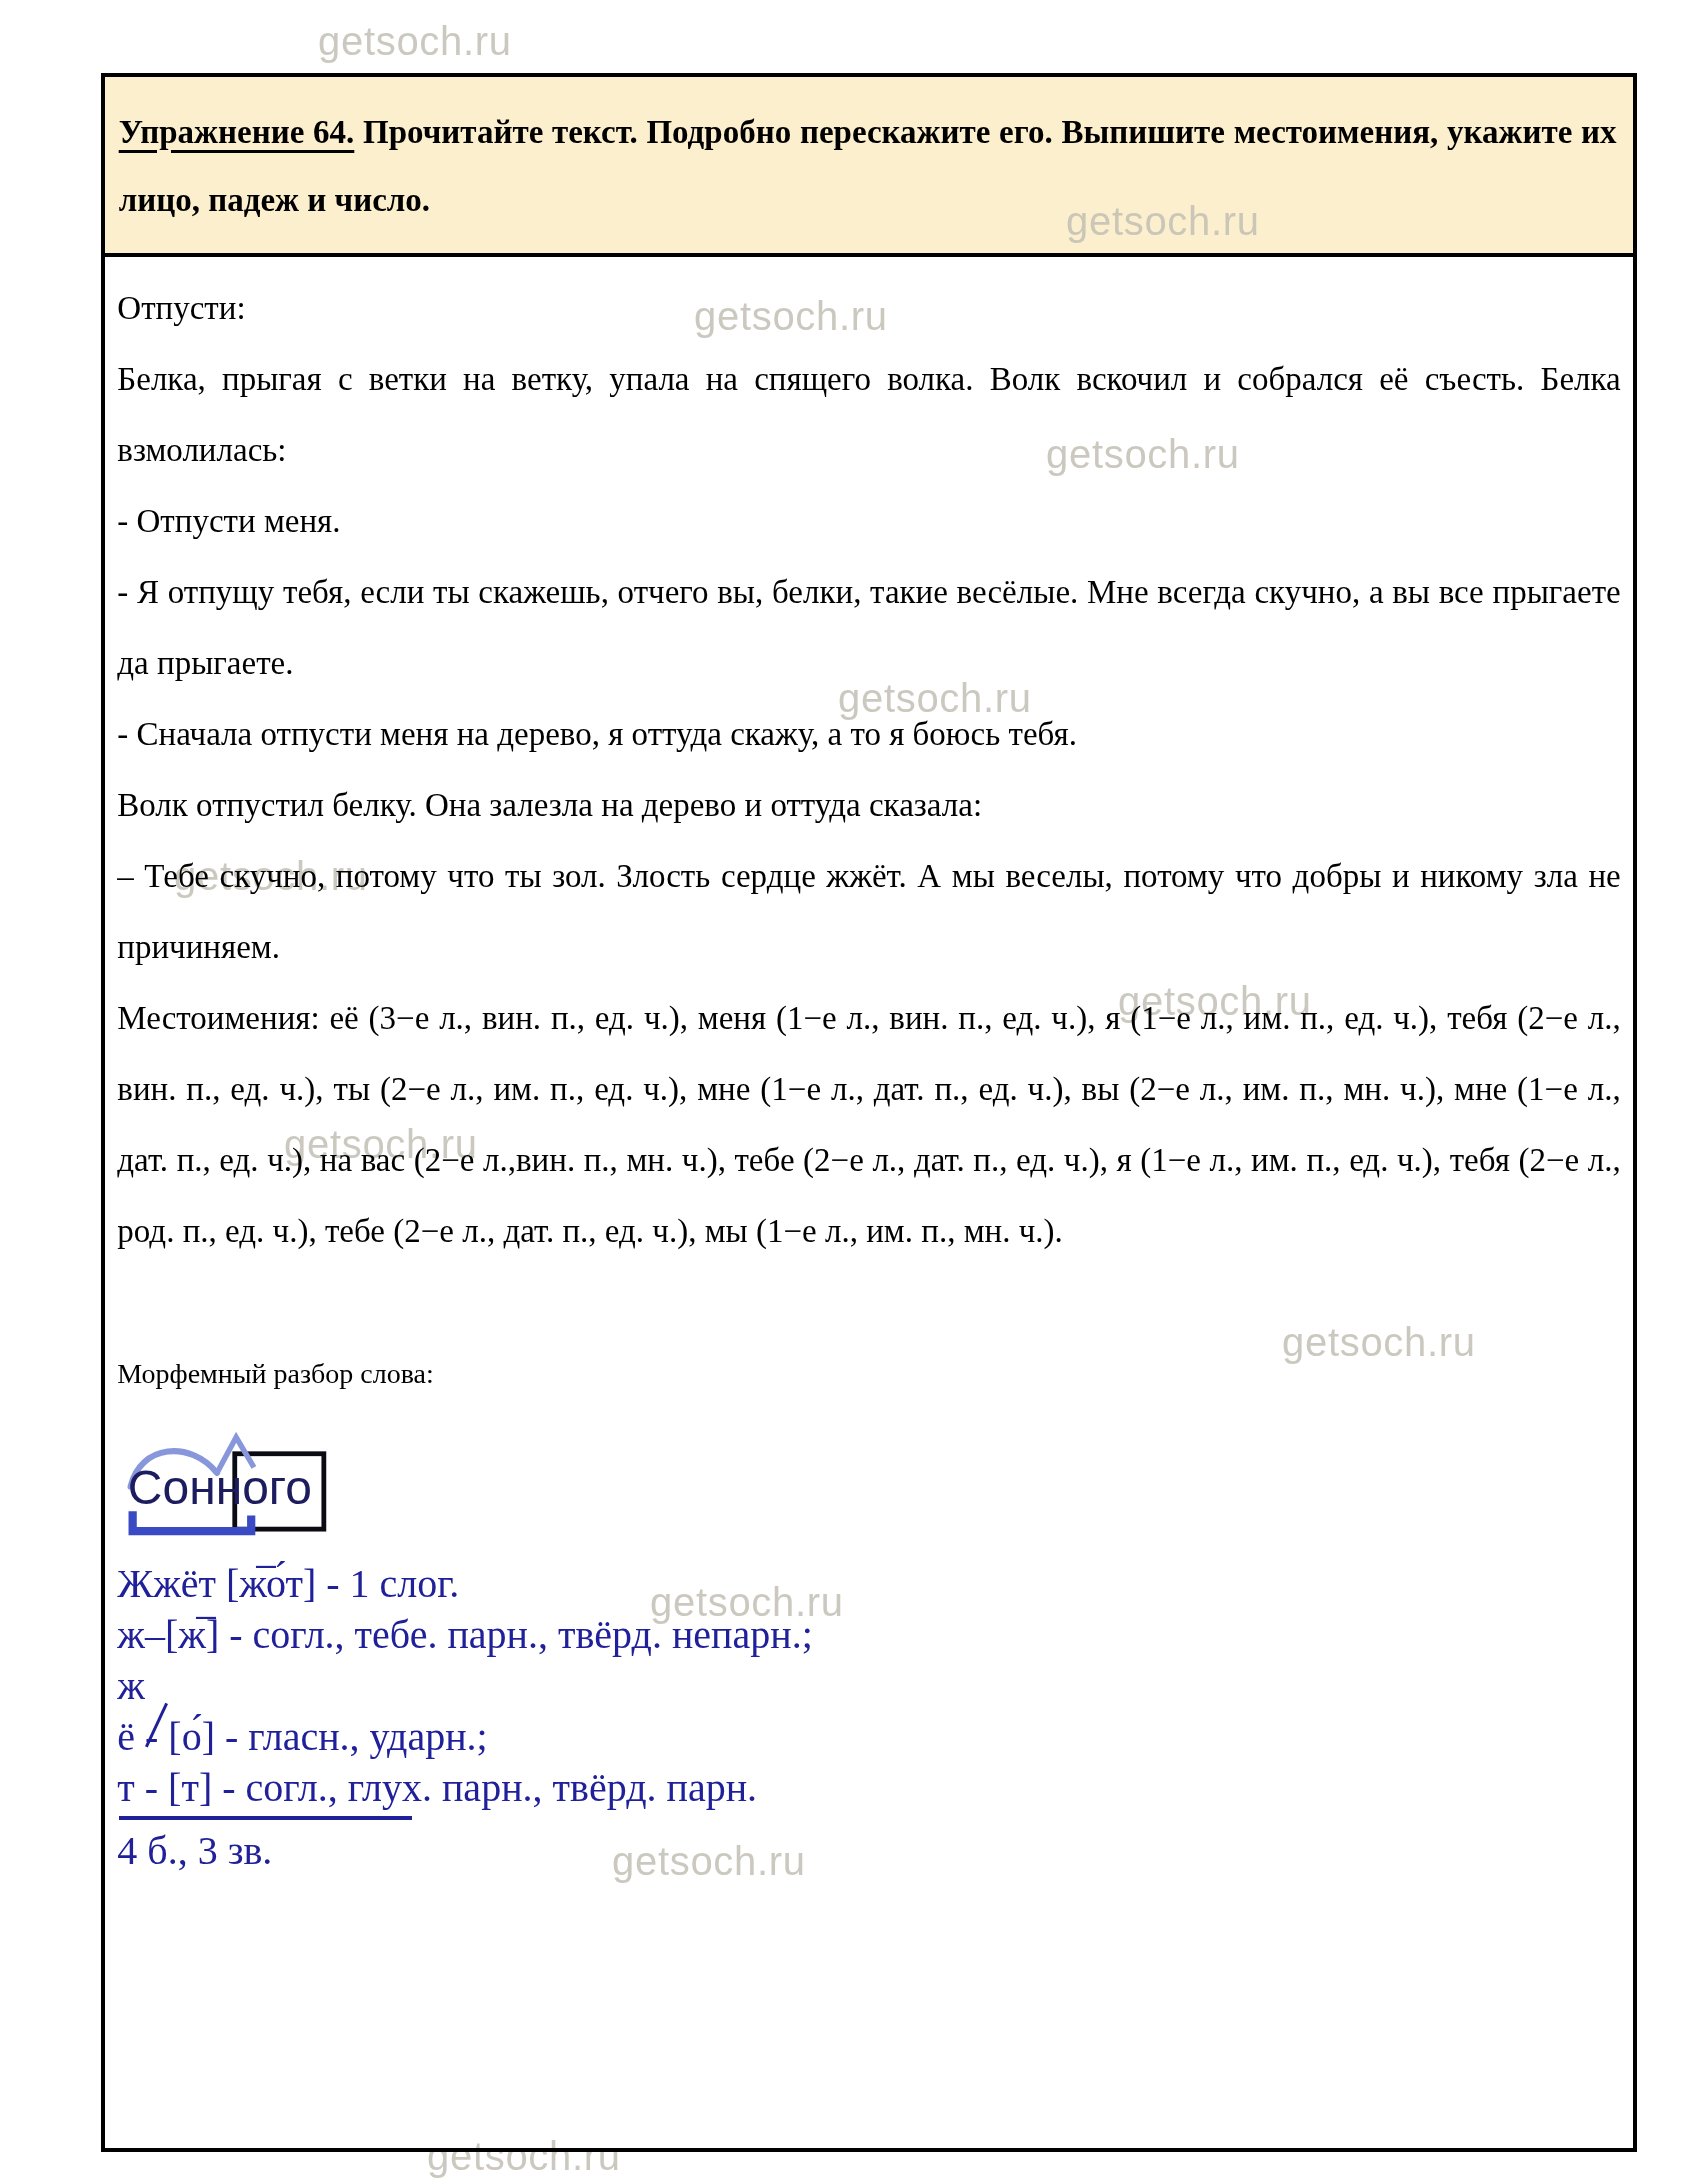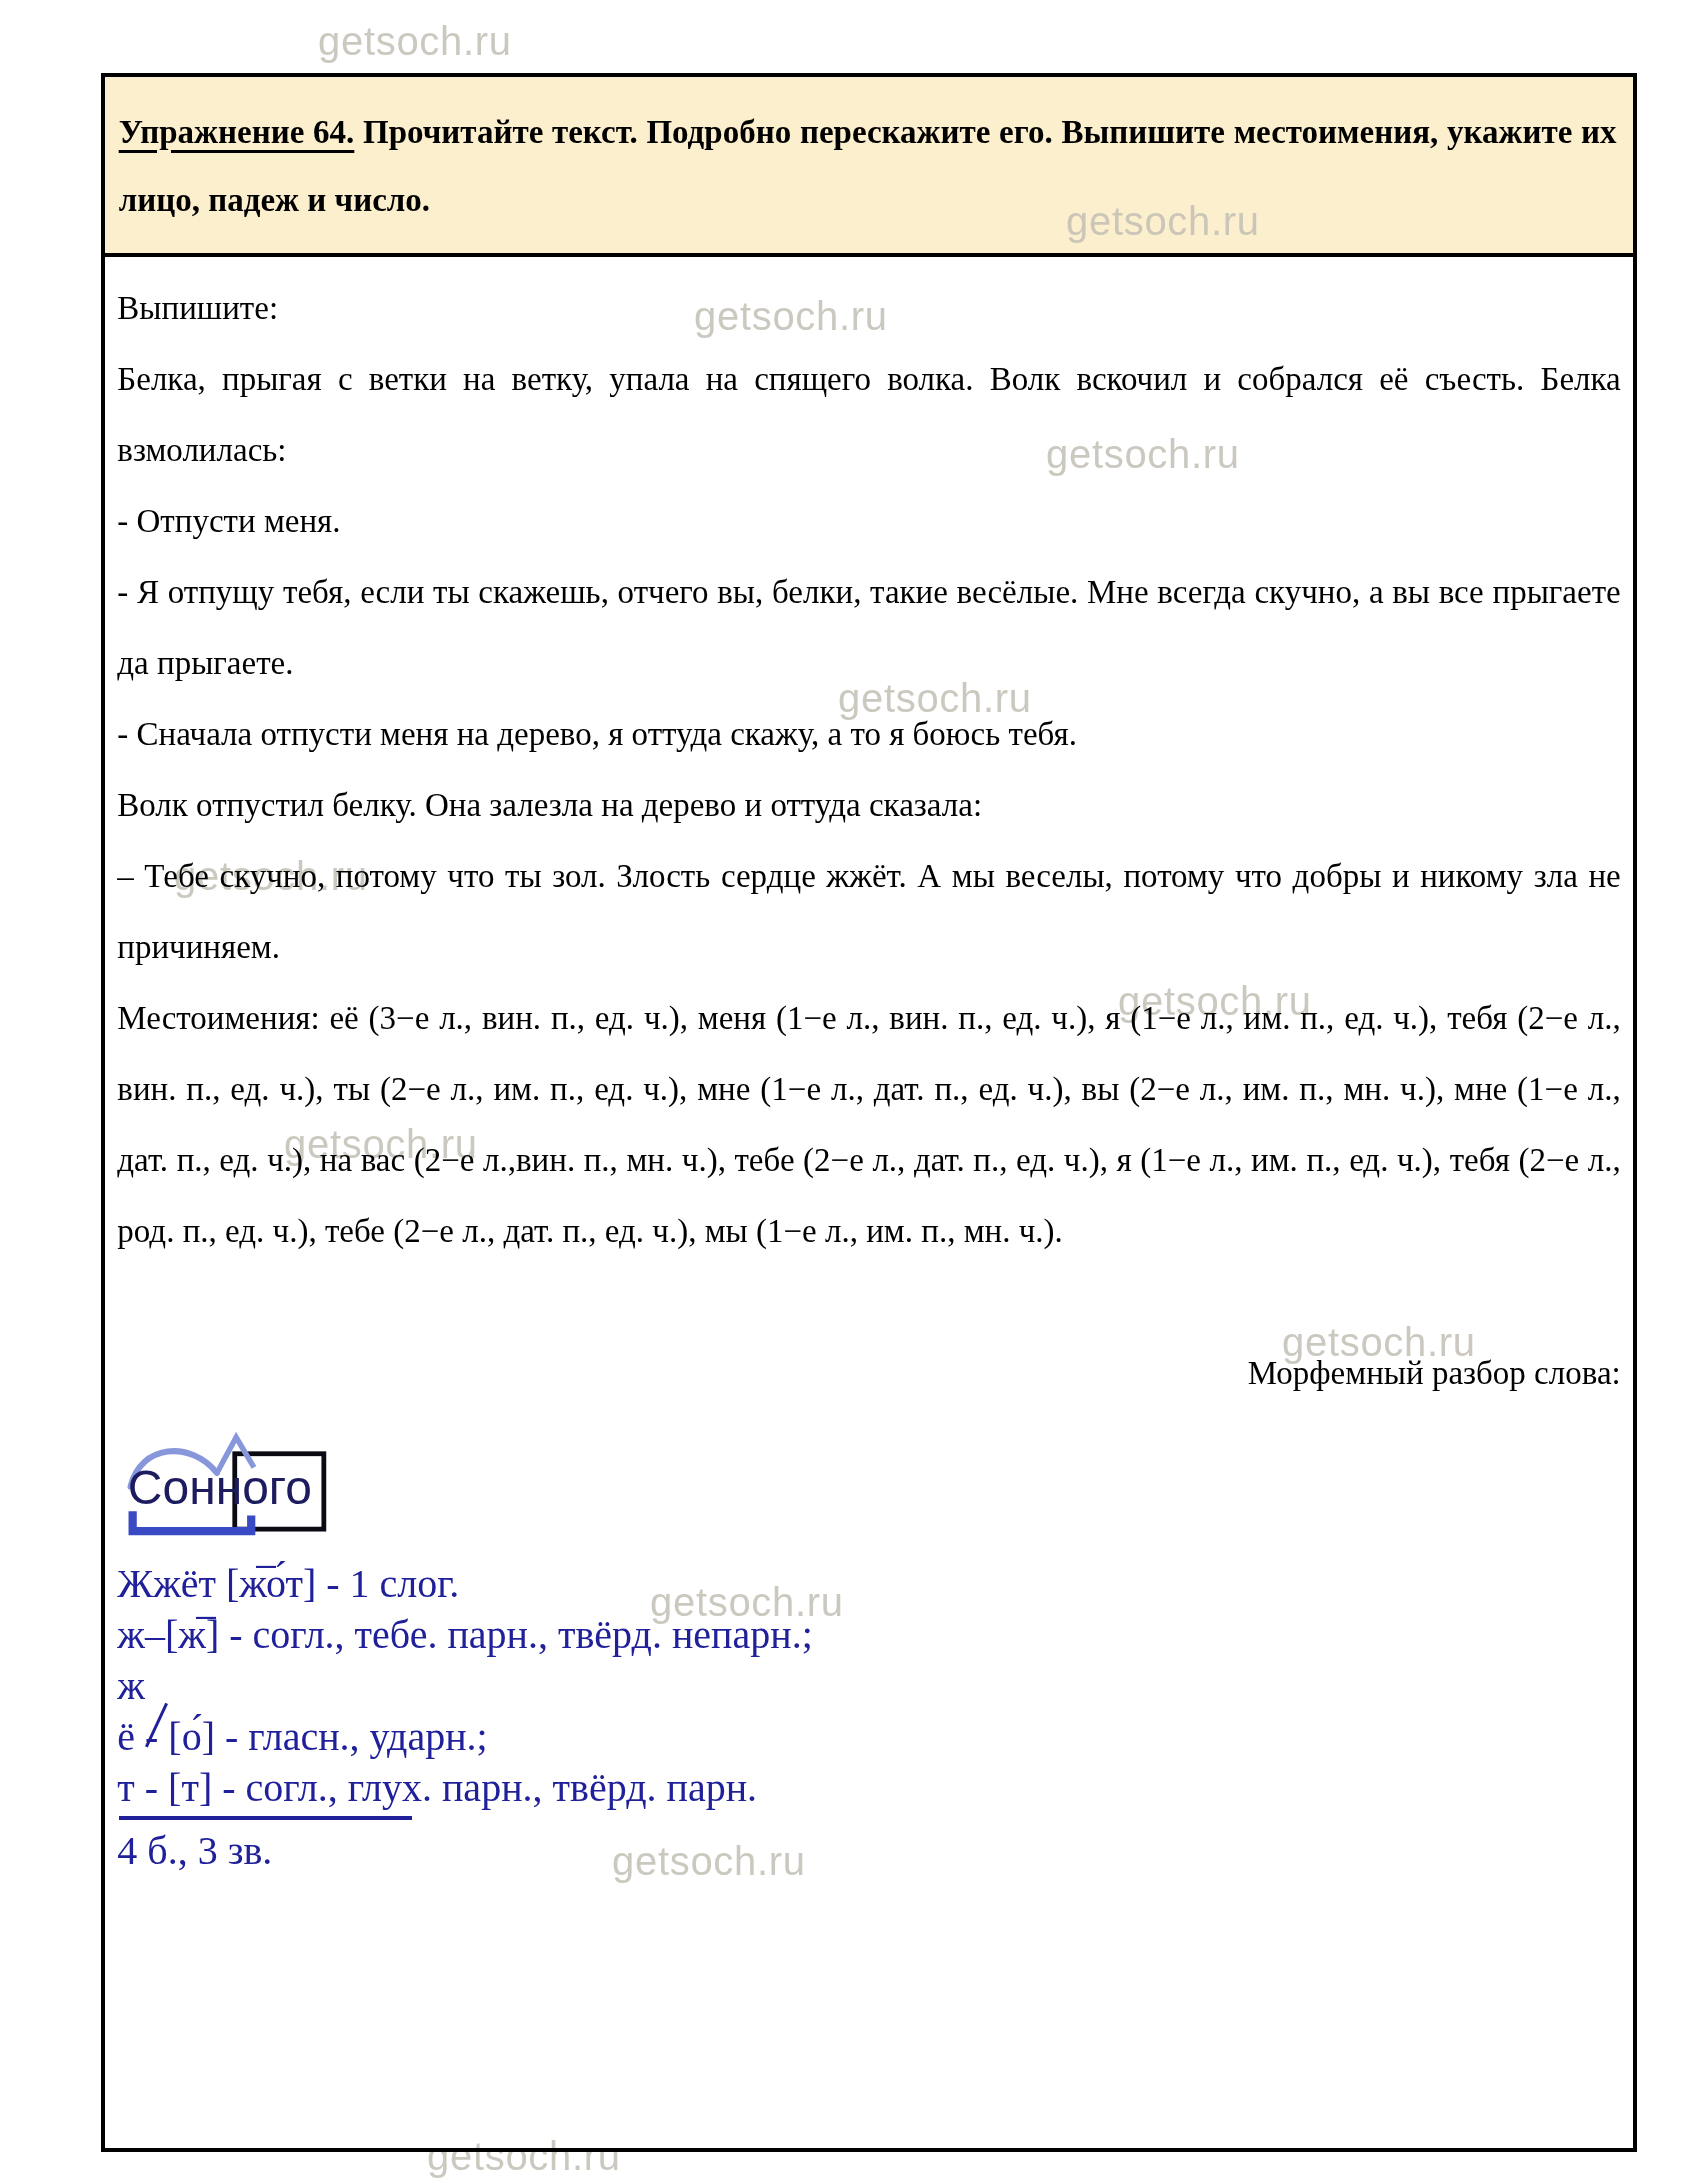--- a/index.html
+++ b/index.html
@@ -79,23 +79,22 @@
     position:relative;
     z-index:1;
     padding:16.4px 12.3px 0 12.3px;
   }
   .content p.line{
     font-size:33px;
     line-height:71px;
     text-align:justify;
   }
   .section-heading{
-    font-size:33px;
+    font-size:28px;
     line-height:71px;
-    text-align:right;
   }
   .morpheme-heading{margin-top:71px;}
   .phonetic-heading{margin-top:20.5px;}
 
   
   .morpheme-figure{
     margin:9.6px 0 0 4.1px;
     width:233px;height:127px;
   }
 
@@ -139,21 +138,21 @@
 
 <div class="box">
 
   <div class="header">
     <div class="wm wm2">getsoch.ru</div>
     <p><span class="exercise-label">Упражнение 64.</span> <span>Прочитайте текст. Подробно перескажите его. Выпишите местоимения, укажите их лицо, падеж и число.</span></p>
   </div>
 
   <div class="content">
 
-    <p class="line">Выпишите:</p>
+    <p class="line">Отпусти:</p>
     <p class="line">Белка, прыгая с ветки на ветку, упала на спящего волка. Волк вскочил и собрался её съесть. Белка взмолилась:</p>
     <p class="line">- Отпусти меня.</p>
     <p class="line">- Я отпущу тебя, если ты скажешь, отчего вы, белки, такие весёлые. Мне всегда скучно, а вы все прыгаете да прыгаете.</p>
     <p class="line">- Сначала отпусти меня на дерево, я оттуда скажу, а то я боюсь тебя.</p>
     <p class="line">Волк отпустил белку. Она залезла на дерево и оттуда сказала:</p>
     <p class="line">– Тебе скучно, потому что ты зол. Злость сердце жжёт. А мы веселы, потому что добры и никому зла не причиняем.</p>
     <p class="line">Местоимения: её (3−е л., вин. п., ед. ч.), меня (1−е л., вин. п., ед. ч.), я (1−е л., им. п., ед. ч.), тебя (2−е л., вин. п., ед. ч.), ты (2−е л., им. п., ед. ч.), мне (1−е л., дат. п., ед. ч.), вы (2−е л., им. п., мн. ч.), мне (1−е л., дат. п., ед. ч.), на вас (2−е л.,вин. п., мн. ч.), тебе (2−е л., дат. п., ед. ч.), я (1−е л., им. п., ед. ч.), тебя (2−е л., род. п., ед. ч.), тебе (2−е л., дат. п., ед. ч.), мы (1−е л., им. п., мн. ч.).</p>
 
     <p class="section-heading morpheme-heading">Морфемный разбор слова:</p>
 

